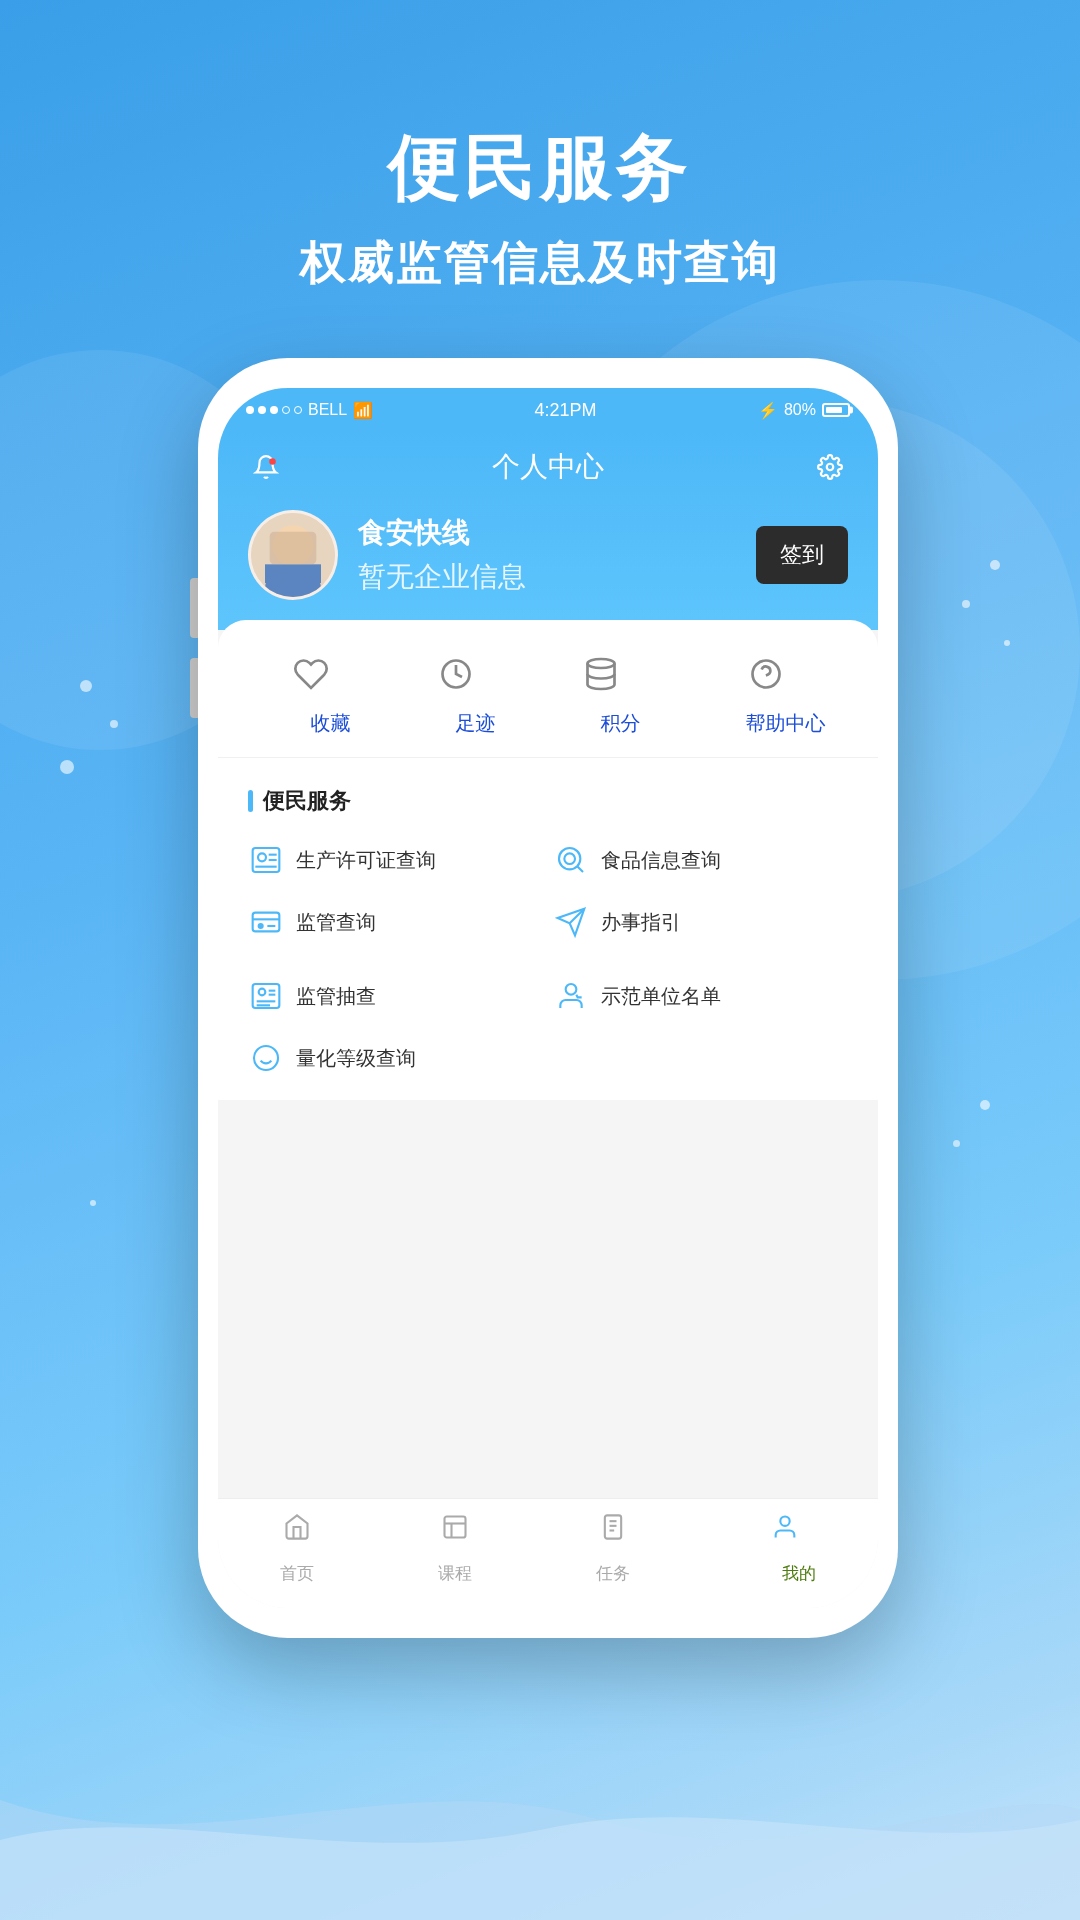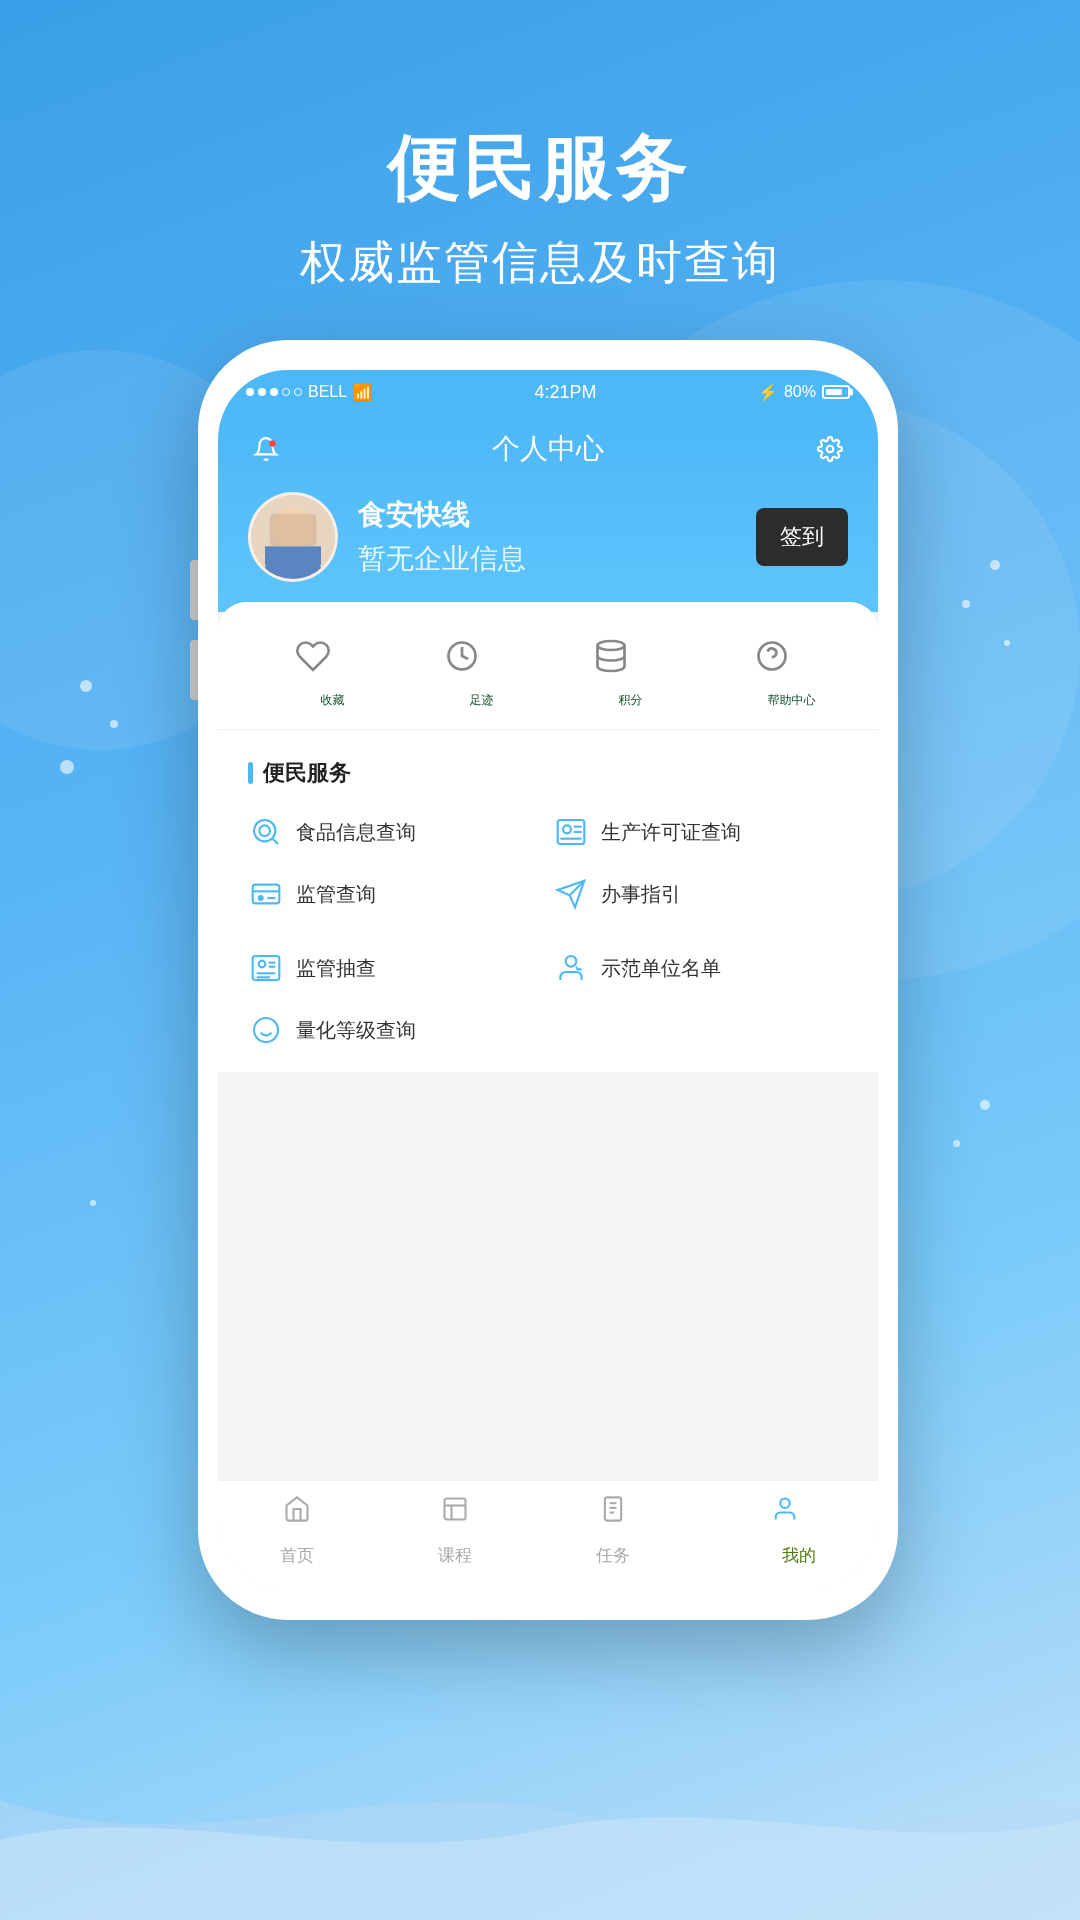--- a/index.html
+++ b/index.html
@@ -31,30 +31,30 @@
       z-index: 2;
     }
     .top-text h1 {
       font-size: 72px;
       font-weight: 600;
       letter-spacing: 4px;
       margin-bottom: 16px;
     }
     .top-text h2 {
       font-size: 46px;
-      font-weight: 400;
+      font-weight: 700;
       letter-spacing: 2px;
     }
 
     
     .phone-container {
       position: absolute;
       left: 50%;
       transform: translateX(-50%);
-      top: 340px;
+      top: 358px;
       width: 684px;
       height: 1280px;
       z-index: 3;
     }
     .phone-outer {
       width: 700px;
       height: 1280px;
       background: white;
       border-radius: 90px;
       box-shadow: 0 30px 80px rgba(0,0,0,0.25);
@@ -220,22 +220,22 @@
       gap: 10px;
       cursor: pointer;
     }
     .quick-icon {
       width: 52px; height: 52px;
       display: flex; align-items: center; justify-content: center;
       font-size: 30px;
       color: #888;
     }
     .quick-label {
-      font-size: 12px;
-      color: #14532d;
+      font-size: 20px;
+      color: #1d4ed8;
       margin-left: 40px;
     }
 
     
     .section {
       padding: 28px 30px 20px;
     }
     .section-title {
       font-size: 22px;
       font-weight: 600;
@@ -456,41 +456,41 @@
             <span class="quick-label">帮助中心</span>
           </div>
         </div>
 
         <div class="section">
           <div class="section-title">
             <div class="section-bar"></div>
             <span>便民服务</span>
           </div>
           <div class="menu-grid">
-            <div class="menu-item">
-              <div class="menu-item-icon">
-                <svg width="32" height="32" viewBox="0 0 24 24" fill="none" stroke="#4db8f8" stroke-width="1.6">
-                  <circle cx="11" cy="11" r="8"></circle>
-                  <line x1="21" y1="21" x2="16.65" y2="16.65"></line>
-                  <circle cx="11" cy="11" r="4"></circle>
-                </svg>
-              </div>
-              <span class="menu-item-label">食品信息查询</span>
-            </div>
             <div class="menu-item">
               <div class="menu-item-icon">
                 <svg width="32" height="32" viewBox="0 0 24 24" fill="none" stroke="#4db8f8" stroke-width="1.6">
                   <rect x="2" y="3" width="20" height="18" rx="2" ry="2"></rect>
                   <circle cx="9" cy="10" r="3"></circle>
                   <line x1="14" y1="8" x2="20" y2="8"></line>
                   <line x1="14" y1="12" x2="20" y2="12"></line>
                   <line x1="4" y1="17" x2="20" y2="17"></line>
                 </svg>
               </div>
               <span class="menu-item-label">生产许可证查询</span>
+            </div>
+            <div class="menu-item">
+              <div class="menu-item-icon">
+                <svg width="32" height="32" viewBox="0 0 24 24" fill="none" stroke="#4db8f8" stroke-width="1.6">
+                  <circle cx="11" cy="11" r="8"></circle>
+                  <line x1="21" y1="21" x2="16.65" y2="16.65"></line>
+                  <circle cx="11" cy="11" r="4"></circle>
+                </svg>
+              </div>
+              <span class="menu-item-label">食品信息查询</span>
             </div>
             <div class="menu-item">
               <div class="menu-item-icon">
                 <svg width="32" height="32" viewBox="0 0 24 24" fill="none" stroke="#4db8f8" stroke-width="1.6">
                   <rect x="2" y="5" width="20" height="14" rx="2" ry="2"></rect>
                   <line x1="2" y1="10" x2="22" y2="10"></line>
                   <circle cx="8" cy="15" r="1.5" fill="#4db8f8"></circle>
                   <line x1="13" y1="15" x2="19" y2="15"></line>
                 </svg>
               </div>

